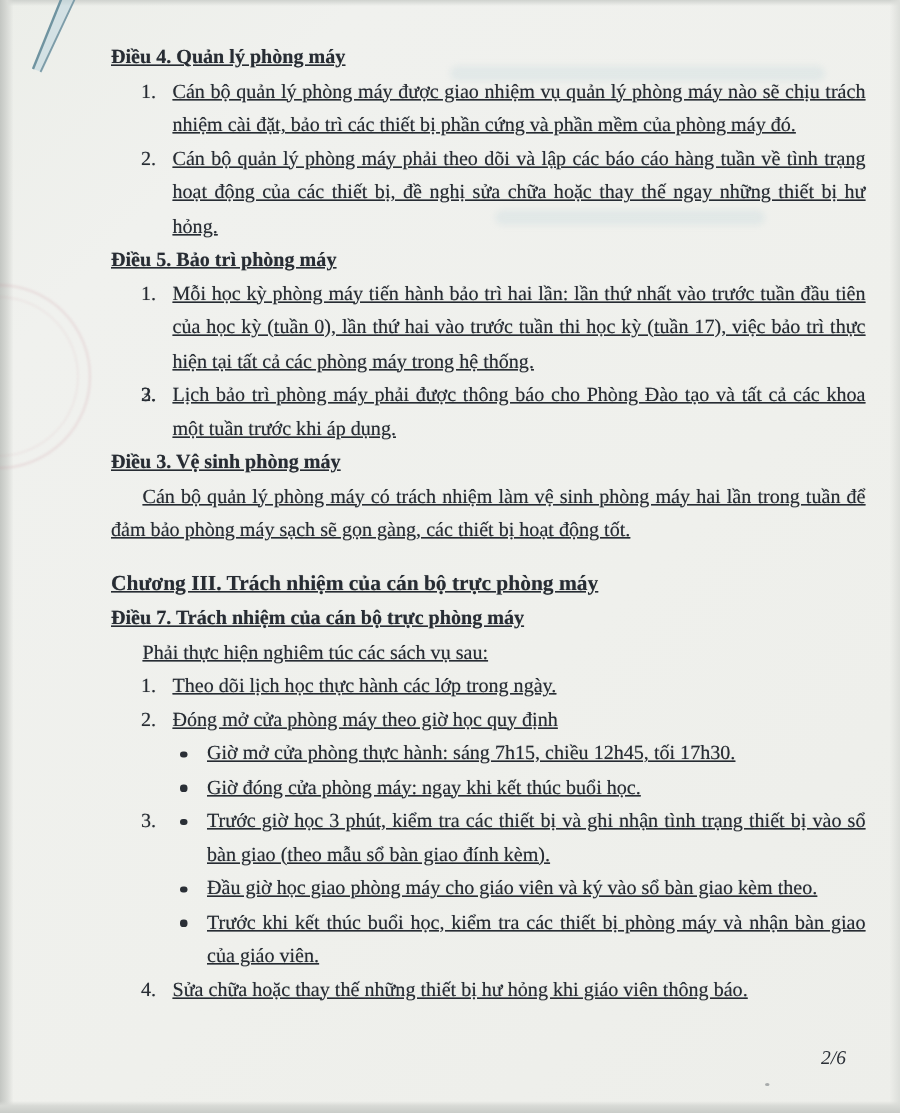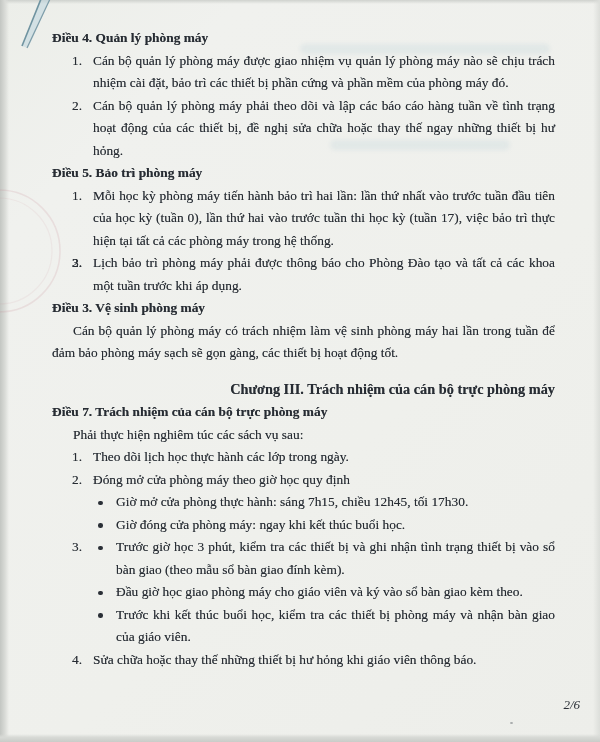--- a/index.html
+++ b/index.html
@@ -51,35 +51,36 @@
     position: absolute; left: 12px; top: -2px; width: 60px; height: 64px;
     pointer-events: none;
   }
   .speck {
     position: absolute; left: 510px; top: 722px; width: 3px; height: 2px;
     background: rgba(110,115,118,0.55); border-radius: 50%;
   }
   
   .content {
     position: absolute;
-    left: 52px;
+    left: 74px;
     top: 27px;
     width: 503px;
     font-size: 13.4px;
     line-height: 22.5px;
     text-align: justify;
     text-shadow: 0 0 0.5px rgba(45,52,60,0.55);
+    text-decoration: underline;
   }
   .h-article {
     font-weight: bold;
     text-align: left;
   }
   .h-chapter {
     font-weight: bold;
-    text-align: right;
+    text-align: left;
     font-size: 14.3px;
     margin-top: 13px;
     margin-bottom: 1px;
   }
   .para {
     text-indent: 21px;
   }
   .item-num {
     position: relative;
     padding-left: 41px;
@@ -97,21 +98,21 @@
     position: absolute;
     left: 46px;
     top: 9.5px;
     width: 4.5px;
     height: 4.5px;
     border-radius: 50%;
     background: #2a2f36;
   }
   .page-number {
     position: absolute;
-    right: 20px;
+    right: 36px;
     top: 697px;
     font-style: italic;
     font-size: 13px;
     color: #2a2f36;
   }
 </style>
 </head>
 <body>
 
 <div class="scan-page">

